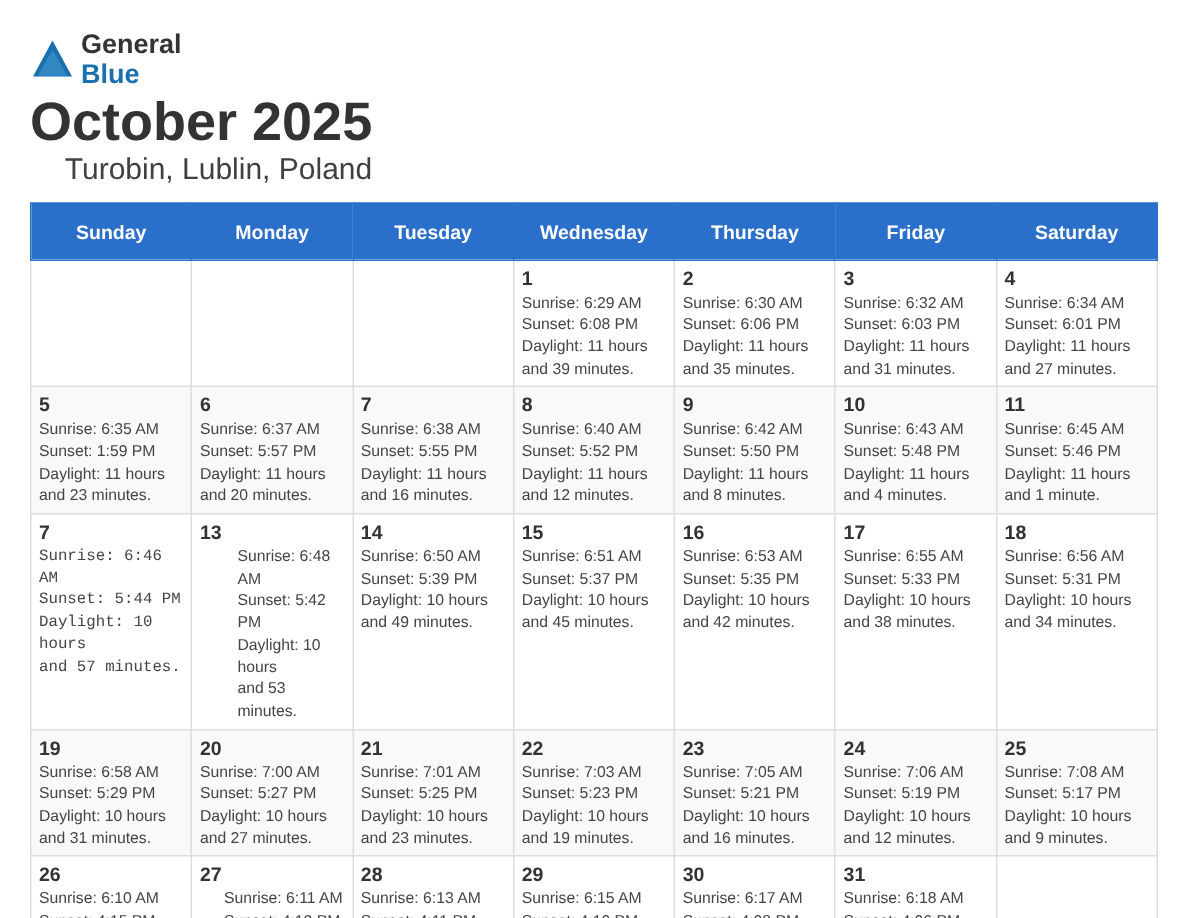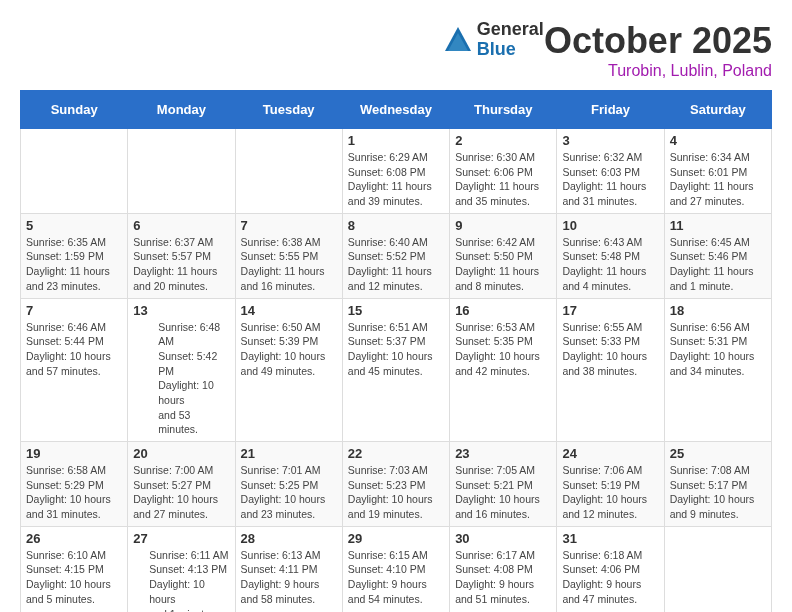--- a/index.html
+++ b/index.html
@@ -8,20 +8,21 @@
       background: #fff;
       width: 792px;
       min-height: 612px;
       padding: 20px;
     }
     .header {
       display: flex;
       justify-content: flex-end;
       align-items: flex-start;
       margin-bottom: 10px;
+      flex-direction: column;
     }
     .logo {
       display: flex;
       align-items: center;
     }
     .logo-text {
       display: flex;
       flex-direction: column;
       line-height: 1.1;
     }
@@ -42,22 +43,22 @@
     }
     .title-block {
       text-align: right;
     }
     .month-title {
       font-size: 36px;
       font-weight: bold;
       color: #333;
     }
     .location-title {
-      font-size: 16px;
-      color: #a21caf;
+      font-size: 20px;
+      color: #404040;
     }
     .calendar {
       width: 100%;
       border-collapse: collapse;
       border: 1px solid #ccc;
     }
     .calendar th {
       background: #2a6fc9;
       color: #fff;
       text-align: center;
@@ -206,21 +207,21 @@
           <span class="day-num">11</span>
           <div class="day-info" style="white-space: pre-line;">Sunrise: 6:45 AM
 Sunset: 5:46 PM
 Daylight: 11 hours
 and 1 minute.</div>
         </td>
       </tr>
       <tr>
         <td>
           <span class="day-num">7</span>
-          <div class="day-info" style="white-space: pre-line;">Sunrise: 6:46 AM
+          <div class="day-info" style="white-space: pre-line; font-family: Liberation Mono, monospace;">Sunrise: 6:46 AM
 Sunset: 5:44 PM
 Daylight: 10 hours
 and 57 minutes.</div>
         </td>
         <td>
           <span class="day-num">13</span>
           <div class="day-info" style="white-space: pre-line; margin-left: 25px;">Sunrise: 6:48 AM
 Sunset: 5:42 PM
 Daylight: 10 hours
 and 53 minutes.</div>

